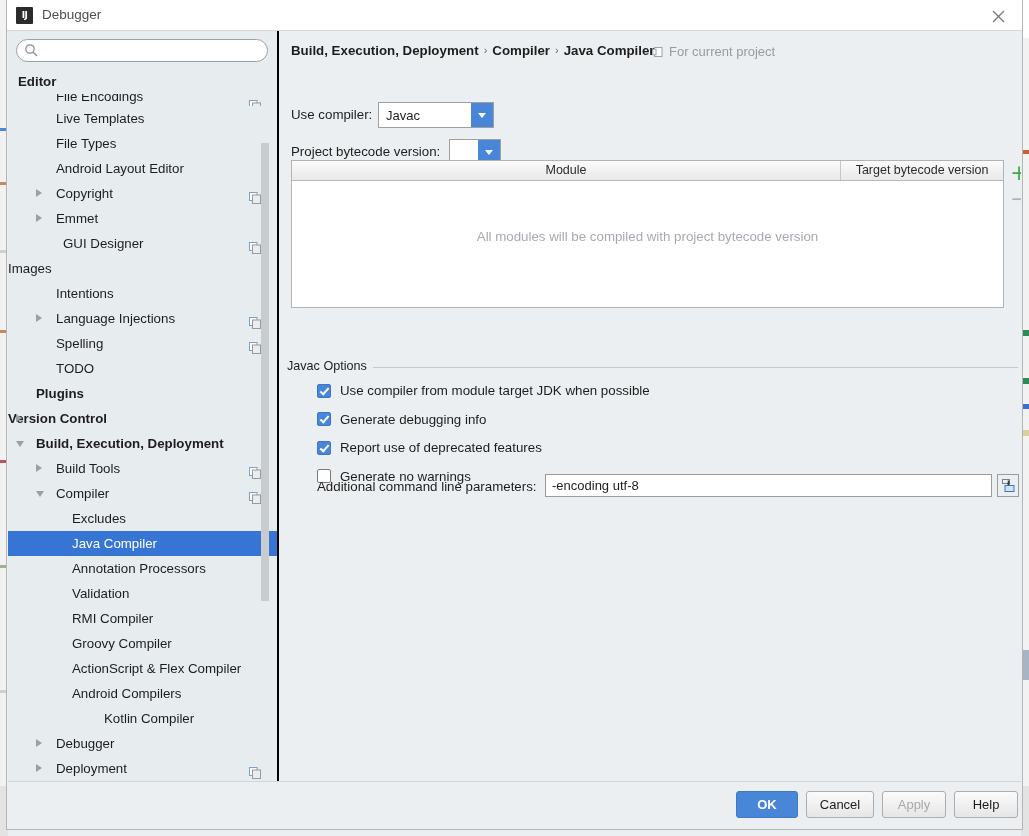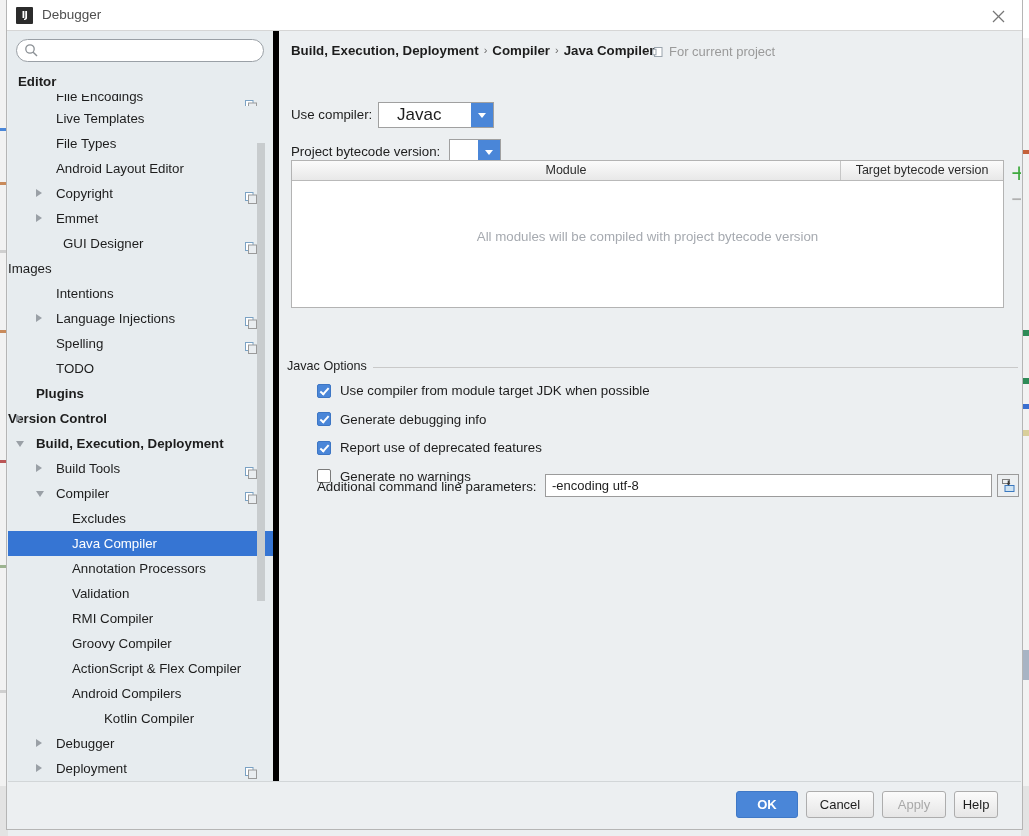--- a/index.html
+++ b/index.html
@@ -59,21 +59,21 @@
     position: absolute; right: 0; top: 0; width: 46px; height: 30px;
     cursor: default;
   }
   .close-btn svg { position: absolute; left: 16px; top: 10px; }
 
   
   .sidebar {
     position: absolute; left: 1px; top: 31px;
     width: 271px; bottom: 47px;
     background: #e7ecef;
-    border-right: 6px solid #000000;
+    border-right: 2px solid #000000;
     box-sizing: border-box;
     overflow: hidden;
   }
   .search-wrap {
     position: absolute; left: 8px; top: 8px; right: 9px; height: 23px;
   }
   .search-box {
     width: 100%; height: 23px;
     box-sizing: border-box;
     border: 1px solid #9aa0a6;
@@ -169,22 +169,22 @@
     position: absolute;
     height: 26px;
     border: 1px solid #a0a0a0;
     background: #ffffff;
     box-sizing: border-box;
     display: flex;
     align-items: center;
   }
   .combo .val {
     flex: 1;
-    font-size: 17px; color: #1d1d1d;
-    padding-left: 18px;
+    font-size: 13px; color: #1d1d1d;
+    padding-left: 7px;
     overflow: hidden; white-space: nowrap;
   }
   .combo .arrow-btn {
     width: 22px; height: 24px;
     background: #4a86d8;
     display: flex; align-items: center; justify-content: center;
   }
   .combo .arrow-btn i {
     width: 0; height: 0;
     border-style: solid;
@@ -526,17 +526,17 @@
           <path d="M7.5 2.5 v4" stroke="#3a3a3a" stroke-width="1.6"></path>
           <path d="M5.6 5.3 L7.5 7.6 L9.4 5.3 Z" fill="#3a3a3a"></path>
         </svg>
       </div>
     </div>
 
     <div class="buttonbar">
       <div class="btn primary" style="left:728px; width:62px;">OK</div>
       <div class="btn" style="left:798px; width:68px;">Cancel</div>
       <div class="btn disabled" style="left:874px; width:64px;">Apply</div>
-      <div class="btn" style="left:946px; width:44px;">Help</div>
+      <div class="btn" style="left:946px; width:64px;">Help</div>
     </div>
 
   </div>
 </div>
 
 </body></html>

